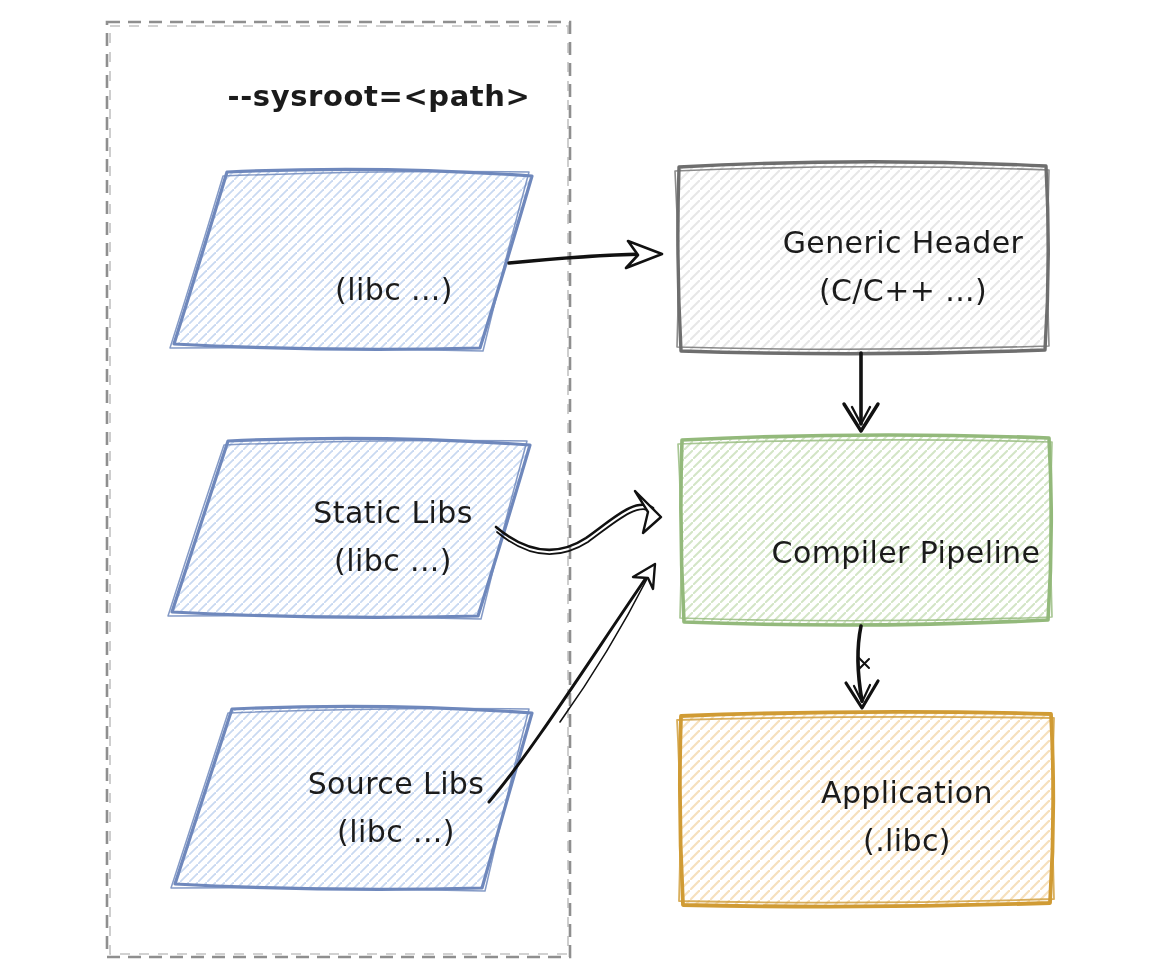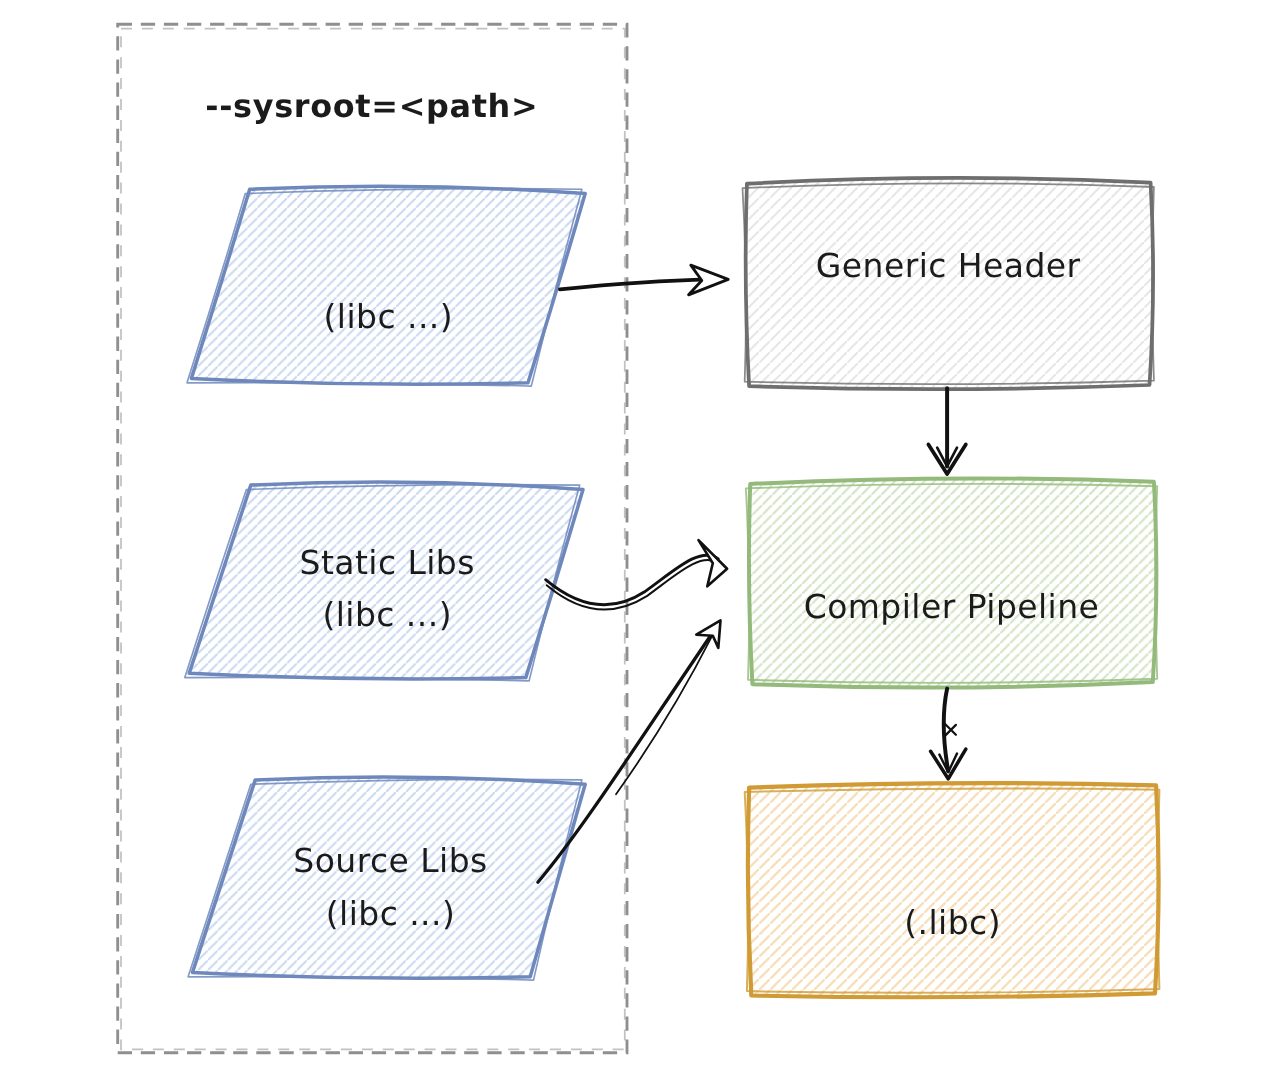--- a/index.html
+++ b/index.html
@@ -12,20 +12,21 @@
   }
   svg.layer { position:absolute; left:0; top:0; width:1162px; height:978px; }
   .label {
     position:absolute;
     transform:translate(-50%,-50%);
     white-space:nowrap;
     text-align:center;
     color:#1b1b1b;
     font-size:30px;
     letter-spacing:0.4px;
+    margin-left:41px;
   }
   .flag-title {
     font-size:29px;
     font-weight:700;
     letter-spacing:0.6px;
   }
 </style>
 </head>
 <body>
 
@@ -121,18 +122,20 @@
 
   <div class="label" style="left:353px; top:289px;">(libc ...)</div>
 
   <div class="label" style="left:352px; top:512px;">Static Libs</div>
   <div class="label" style="left:352px; top:560px;">(libc ...)</div>
 
   <div class="label" style="left:355px; top:783px;">Source Libs</div>
   <div class="label" style="left:355px; top:831px;">(libc ...)</div>
 
   <div class="label" style="left:862px; top:242px;">Generic Header</div>
+  <div class="label" style="left:862px; top:290px;">(C/C++ ...)</div>
 
   <div class="label" style="left:865px; top:552px;">Compiler Pipeline</div>
 
+  <div class="label" style="left:866px; top:792px;">Application</div>
   <div class="label" style="left:866px; top:840px;">(.libc)</div>
 
 </div>
 
 </body></html>

